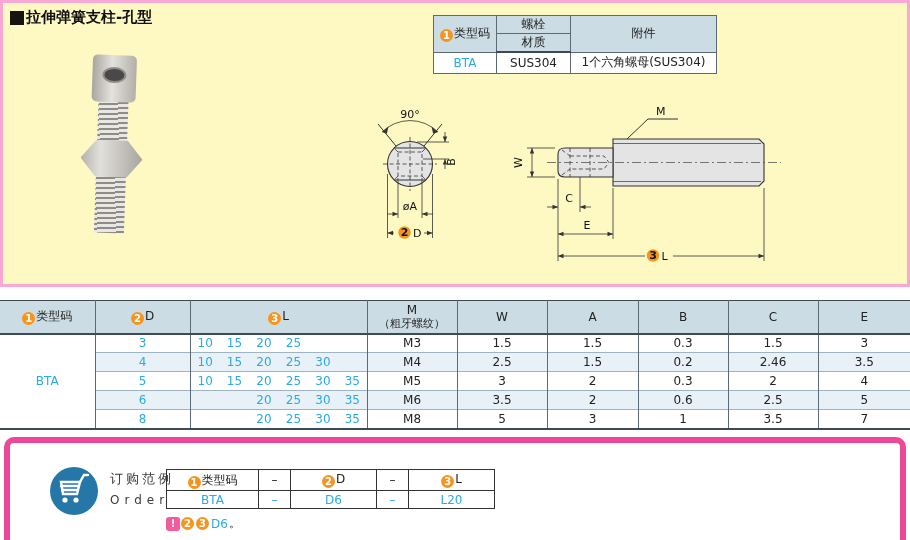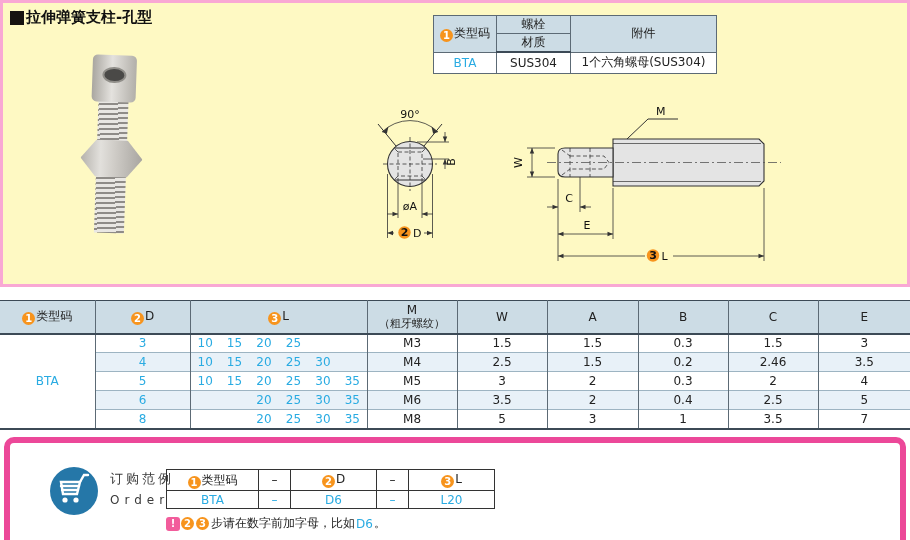--- a/index.html
+++ b/index.html
@@ -290,21 +290,21 @@
     <td class="bl blue">6</td>
     <td class="bl blue"></td>
     <td class="blue"></td>
     <td class="blue">20</td>
     <td class="blue">25</td>
     <td class="blue">30</td>
     <td class="blue">35</td>
     <td class="bl">M6</td>
     <td class="bl">3.5</td>
     <td class="bl">2</td>
-    <td class="bl">0.4</td>
+    <td class="bl">0.6</td>
     <td class="bl">2.5</td>
     <td class="bl">5</td>
   </tr>
   <tr class="r">
     <td class="bl blue">8</td>
     <td class="bl blue"></td>
     <td class="blue"></td>
     <td class="blue">20</td>
     <td class="blue">25</td>
     <td class="blue">30</td>
@@ -365,17 +365,16 @@
       <td class="blue">–</td>
       <td class="blue">L20</td>
     </tr>
   </tbody>
     </table>
 
   <div class="order-note">
     <span class="bang">!</span>
     <span class="badge">2</span>
     <span class="badge">3</span>
-    <span>步请在数字前加字母，比如</span>
     <span class="blue">D6</span>
     <span>。</span>
   </div>
 </div>
 
 </body></html>

